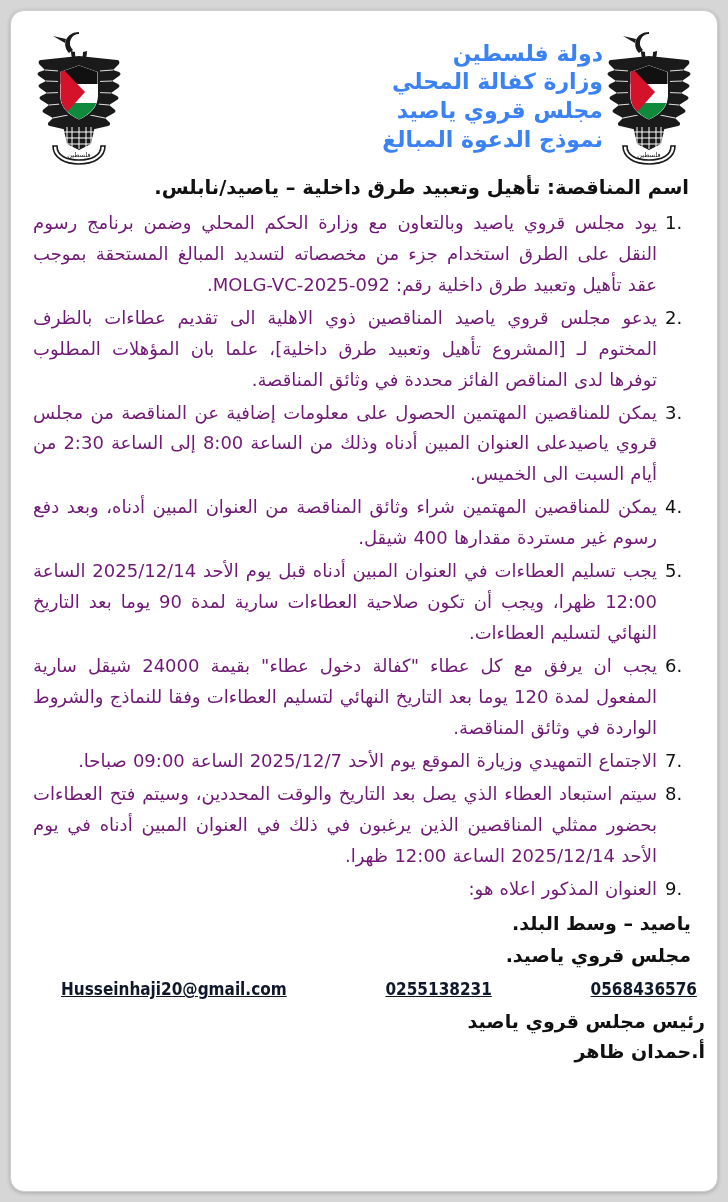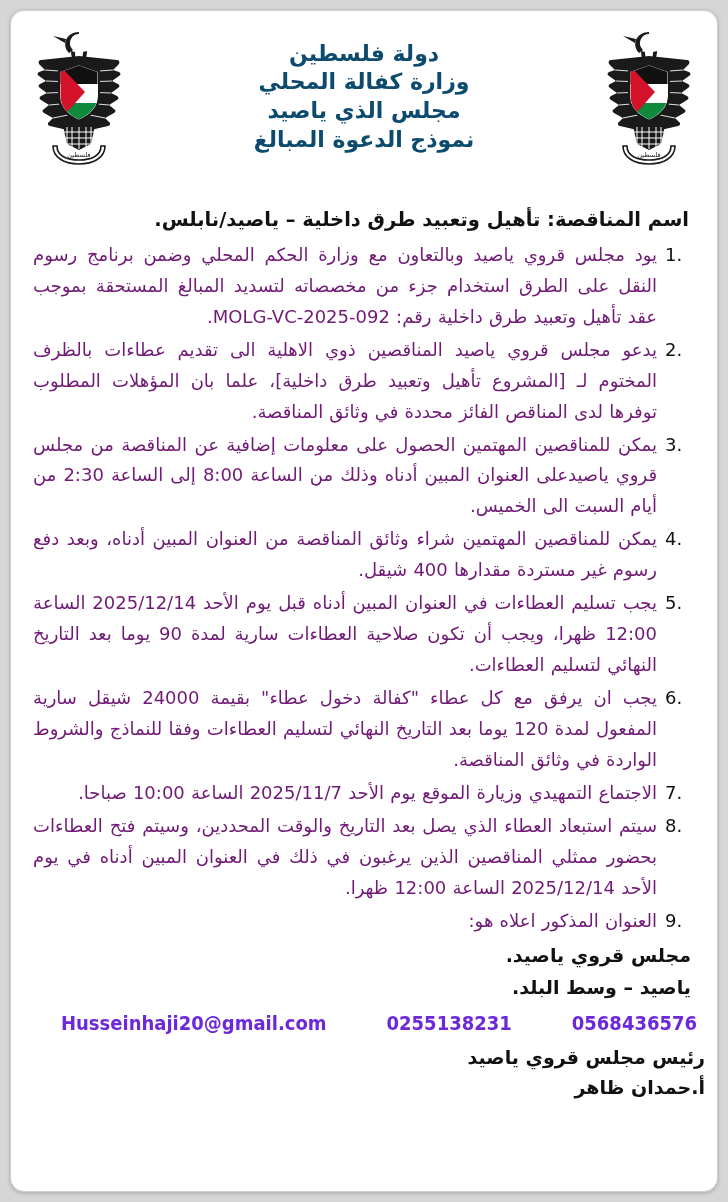--- a/index.html
+++ b/index.html
@@ -36,37 +36,36 @@
     align-items: center;
     justify-content: space-between;
     height: 152px;
     padding: 4px 10px 0 10px;
     box-sizing: border-box;
   }
   .emblem { width: 92px; height: 142px; flex: 0 0 auto; }
   .emblem svg { display: block; width: 100%; height: 100%; }
   .header-text {
     flex: 1 1 auto;
-    text-align: center;
+    text-align: right;
     line-height: 1.30;
-    color: #0c4a6e;
+    color: #3b82f6;
   }
   .header-text div {
     font-size: 22px;
     font-weight: 700;
     letter-spacing: -0.2px;
     white-space: nowrap;
   }
 
   
   .title-block {
     padding: 2px 16px 4px 16px;
     text-align: right;
     color: #111;
-    margin-top: 32px;
   }
   .title-block .t-line {
     font-size: 19.5px;
     font-weight: 700;
     line-height: 1.58;
     white-space: nowrap;
   }
 
   
   .clauses {
@@ -117,25 +116,26 @@
   
   .contact-row {
     display: flex;
     flex-direction: row-reverse;
     align-items: baseline;
     justify-content: space-between;
     padding: 8px 8px 0 38px;
     direction: ltr;
   }
   .contact-row span {
-    font-size: 20px;
-    font-weight: 700;
-    color: #6d28d9;
+    font-size: 17px;
+    font-weight: 700;
+    color: #0f172a;
     font-family: "DejaVu Sans Condensed", "Liberation Sans Narrow", "Liberation Sans", sans-serif;
     white-space: nowrap;
+    text-decoration: underline;
   }
 
   
   .signature {
     padding: 8px 0 0 14px;
     text-align: left;
     color: #111;
   }
   .signature div {
     font-size: 19px;
@@ -212,21 +212,21 @@
           <g>
             <path d="M20 120 C20 132 32 138 46 138 C60 138 72 132 72 120 L68 120 C68 130 58 134 46 134 C34 134 24 130 24 120 Z" fill="#ffffff" stroke="#1a1a1a" stroke-width="1.6"></path>
             <text x="46" y="131" font-size="6.5" text-anchor="middle" fill="#1a1a1a" font-family="DejaVu Sans, sans-serif">فلسطين</text>
           </g>
         </svg>
       </div>
 
       <div class="header-text">
         <div>دولة فلسطين</div>
         <div>وزارة كفالة المحلي</div>
-        <div>مجلس الذي ياصيد</div>
+        <div>مجلس قروي ياصيد</div>
         <div>نموذج الدعوة المبالغ</div>
       </div>
 
       <div class="emblem">
         <svg viewBox="0 0 92 142" xmlns="http://www.w3.org/2000/svg">
           <g fill="#1a1a1a">
             <path d="M46 6 C40 6 35 9 33 14 C31 19 33 24 36 27 L40 24 C37 21 36 17 38 13 C40 9 43 8 46 8 Z"></path>
             <path d="M33 13 L20 10 L32 17 Z"></path>
             <circle cx="41" cy="13" r="1.6" fill="#fff"></circle>
             <path d="M38 25 C38 32 41 38 46 41 C51 38 54 32 54 25 L50 26 C50 32 48 36 46 37 C44 36 42 32 42 26 Z"></path>
@@ -310,38 +310,38 @@
         <div class="clause-body">يجب تسليم العطاءات في العنوان المبين أدناه قبل يوم الأحد 2025/12/14 الساعة 12:00 ظهرا، ويجب أن تكون صلاحية العطاءات سارية لمدة 90 يوما بعد التاريخ النهائي لتسليم العطاءات.</div>
       </div>
 
       <div class="clause">
         <div class="clause-num">6.</div>
         <div class="clause-body">يجب ان يرفق مع كل عطاء "كفالة دخول عطاء" بقيمة 24000 شيقل سارية المفعول لمدة 120 يوما بعد التاريخ النهائي لتسليم العطاءات وفقا للنماذج والشروط الواردة في وثائق المناقصة.</div>
       </div>
 
       <div class="clause">
         <div class="clause-num">7.</div>
-        <div class="clause-body tight">الاجتماع التمهيدي وزيارة الموقع يوم الأحد 2025/11/7 الساعة 10:00 صباحا.</div>
+        <div class="clause-body tight">الاجتماع التمهيدي وزيارة الموقع يوم الأحد 2025/12/7 الساعة 09:00 صباحا.</div>
       </div>
 
       <div class="clause">
         <div class="clause-num">8.</div>
         <div class="clause-body">سيتم استبعاد العطاء الذي يصل بعد التاريخ والوقت المحددين، وسيتم فتح العطاءات بحضور ممثلي المناقصين الذين يرغبون في ذلك في العنوان المبين أدناه في يوم الأحد 2025/12/14 الساعة 12:00 ظهرا.</div>
       </div>
 
       <div class="clause">
         <div class="clause-num">9.</div>
         <div class="clause-body tight">العنوان المذكور اعلاه هو:</div>
       </div>
 
     </div>
 
     <div class="addr-lines">
+      <div class="addr">ياصيد – وسط البلد.</div>
       <div class="addr">مجلس قروي ياصيد.</div>
-      <div class="addr">ياصيد – وسط البلد.</div>
     </div>
 
     <div class="contact-row">
       <span>0568436576</span>
       <span>0255138231</span>
       <span>Husseinhaji20@gmail.com</span>
     </div>
 
     <div class="signature">
       <div>رئيس مجلس قروي ياصيد</div>

